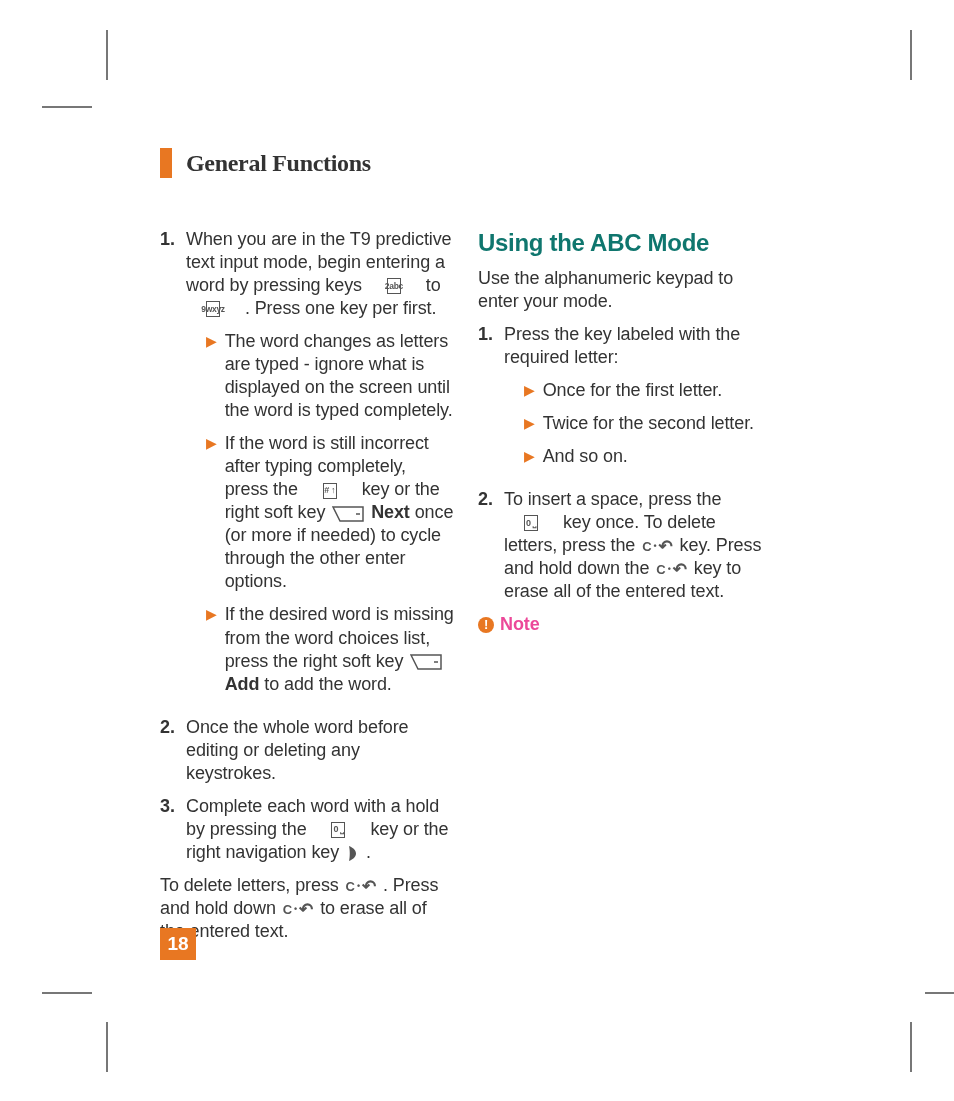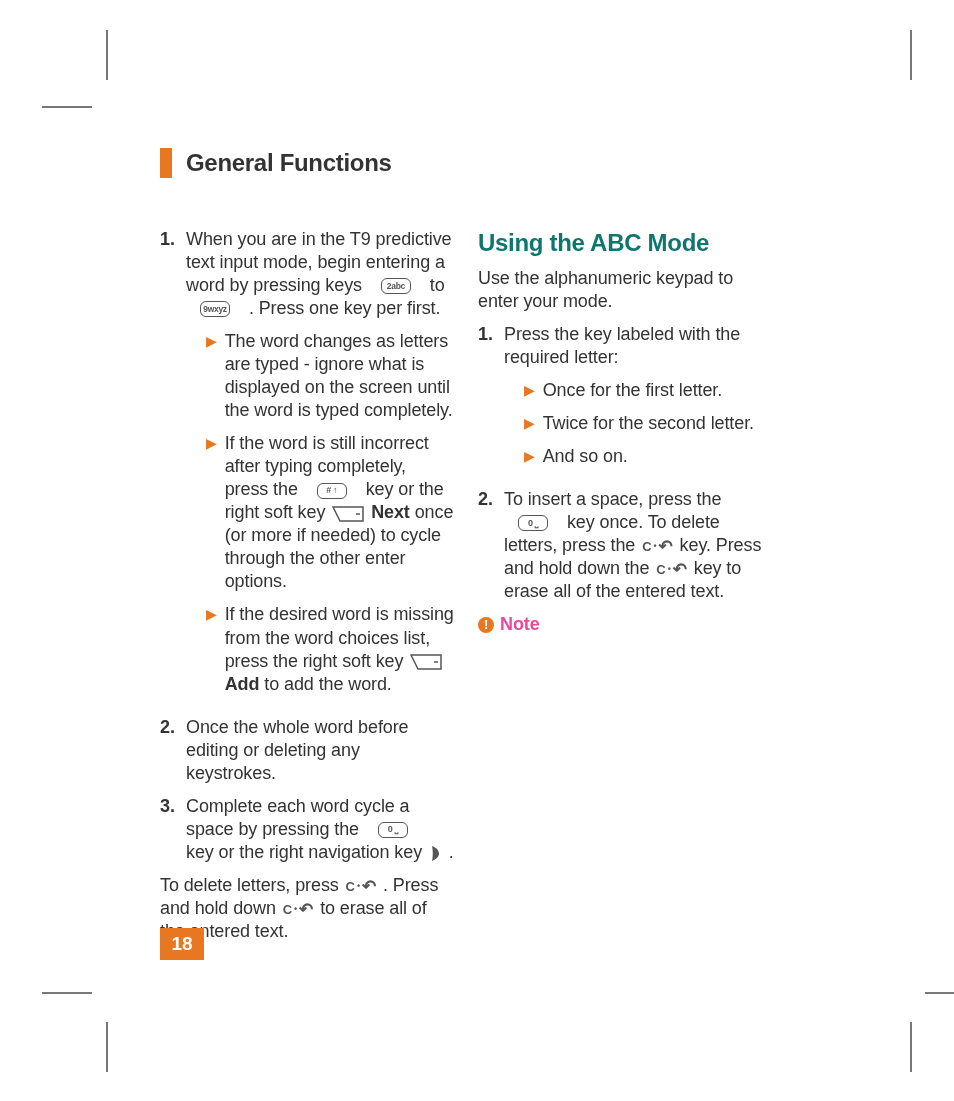--- a/index.html
+++ b/index.html
@@ -29,21 +29,21 @@
     display: flex;
     align-items: center;
     gap: 14px;
   }
   .header-bar {
     width: 12px;
     height: 30px;
     background: #e87722;
   }
   .header-title {
-    font-family: Liberation Sans, sans-serif;
+    font-family: Liberation Serif, serif;
     font-stretch: condensed;
     font-weight: 700;
     font-size: 24px;
     color: #333;
     letter-spacing: -0.3px;
   }
 
   .columns {
     position: absolute;
     left: 160px;
@@ -81,39 +81,39 @@
     color: #fff; font-size: 13px; font-weight: 700; display: flex;
     align-items: center; justify-content: center; line-height: 1;
   }
   .note-label { font-weight: 700; color: #ec4899; font-size: 18px; font-family: "Arial Narrow", Arial, sans-serif; font-stretch: condensed; }
   .note-body { margin: 4px 0 0 18px; font-size: 17px; line-height: 1.3; font-family: "Arial Narrow", Arial, sans-serif; font-stretch: condensed; }
 
   .page-num {
     position: absolute;
     left: 160px;
     top: 928px;
-    width: 44px;
+    width: 36px;
     height: 32px;
     background: #e87722;
     color: #fff;
     font-family: "Arial Narrow", Arial, sans-serif;
     font-stretch: condensed;
     font-weight: 700;
     font-size: 19px;
     display: flex;
     align-items: center;
     justify-content: center;
   }
 
   .key-icon {
     display: inline-flex; vertical-align: middle;
-    width: 30px; height: 16px; border: 1.5px solid #555; border-radius: 6px;
+    width: 14px; height: 16px; border: 1.5px solid #555; border-radius: 0;
     align-items: center; justify-content: center;
     font-family: Arial, sans-serif; font-size: 9px; font-weight: 700; color: #555;
-    margin: 0 14px; line-height: 1; letter-spacing: -0.3px; font-stretch: normal;
+    margin: 0 20px; line-height: 1; letter-spacing: -0.3px; font-stretch: normal;
   }
   .key-icon.small-txt { font-size: 8.5px; }
 
   .softkey-icon {
     display: inline-flex; vertical-align: middle;
     width: 32px; height: 16px; align-items: center; justify-content: center;
     margin: 0 2px;
   }
   .softkey-icon svg { width: 100%; height: 100%; }
 
@@ -199,21 +199,21 @@
     </div>
 
     <div class="ol-item">
       <div class="ol-num">2.</div>
       <div class="ol-body">Once the whole word before editing or deleting any keystrokes.</div>
     </div>
 
     <div class="ol-item">
       <div class="ol-num">3.</div>
       <div class="ol-body">
-        <span>Complete each word cycle a space by pressing the </span>
+        <span>Complete each word with a hold by pressing the </span>
         <span class="key-icon">0 ⎵</span>
         <span> key or the right navigation key </span>
         <span class="nav-icon">
           <svg viewBox="0 0 15 19">
               <path d="M4 2 C9 4 11 7 11 9.5 C11 12 9 15 4 17 C5 13 5 6 4 2 Z" fill="#555"></path>
             </svg>
         </span>
         <span>.</span>
       </div>
     </div>

